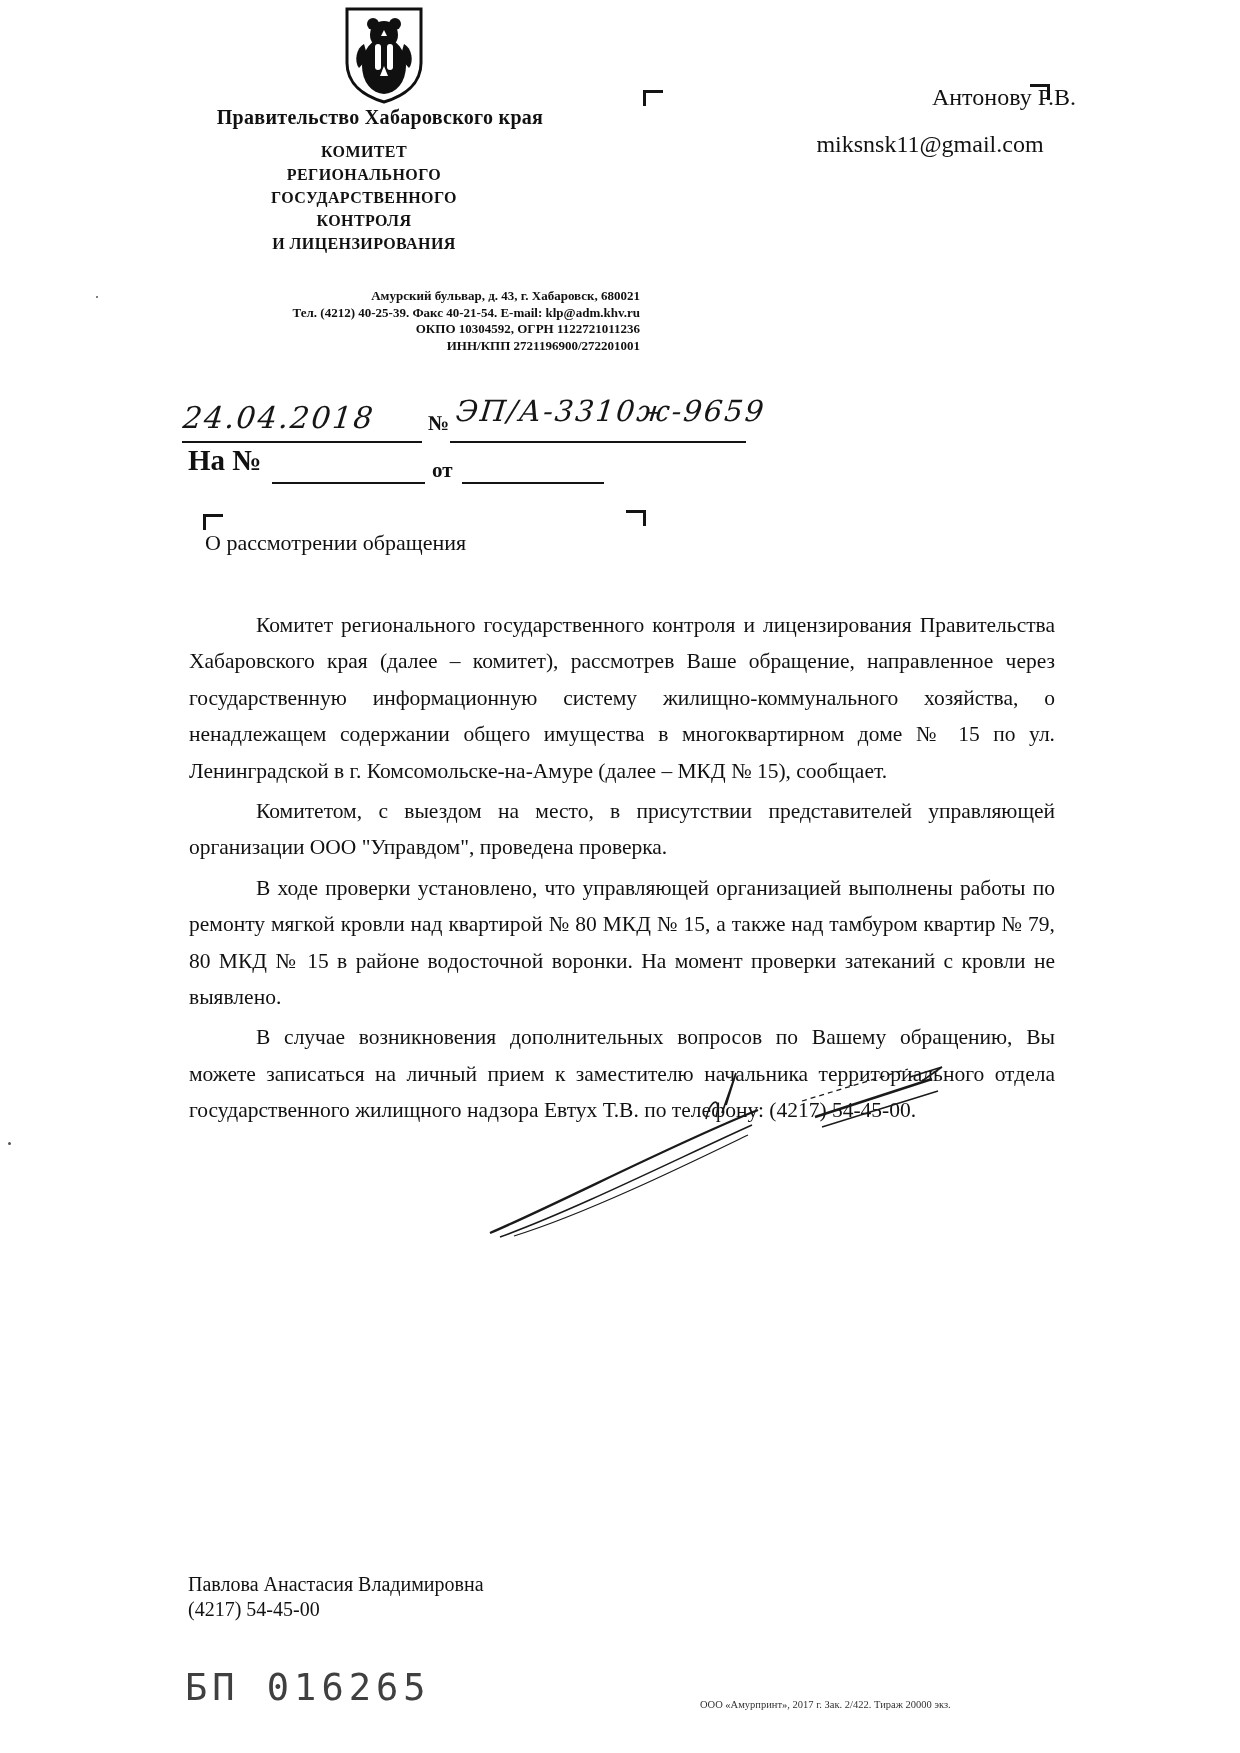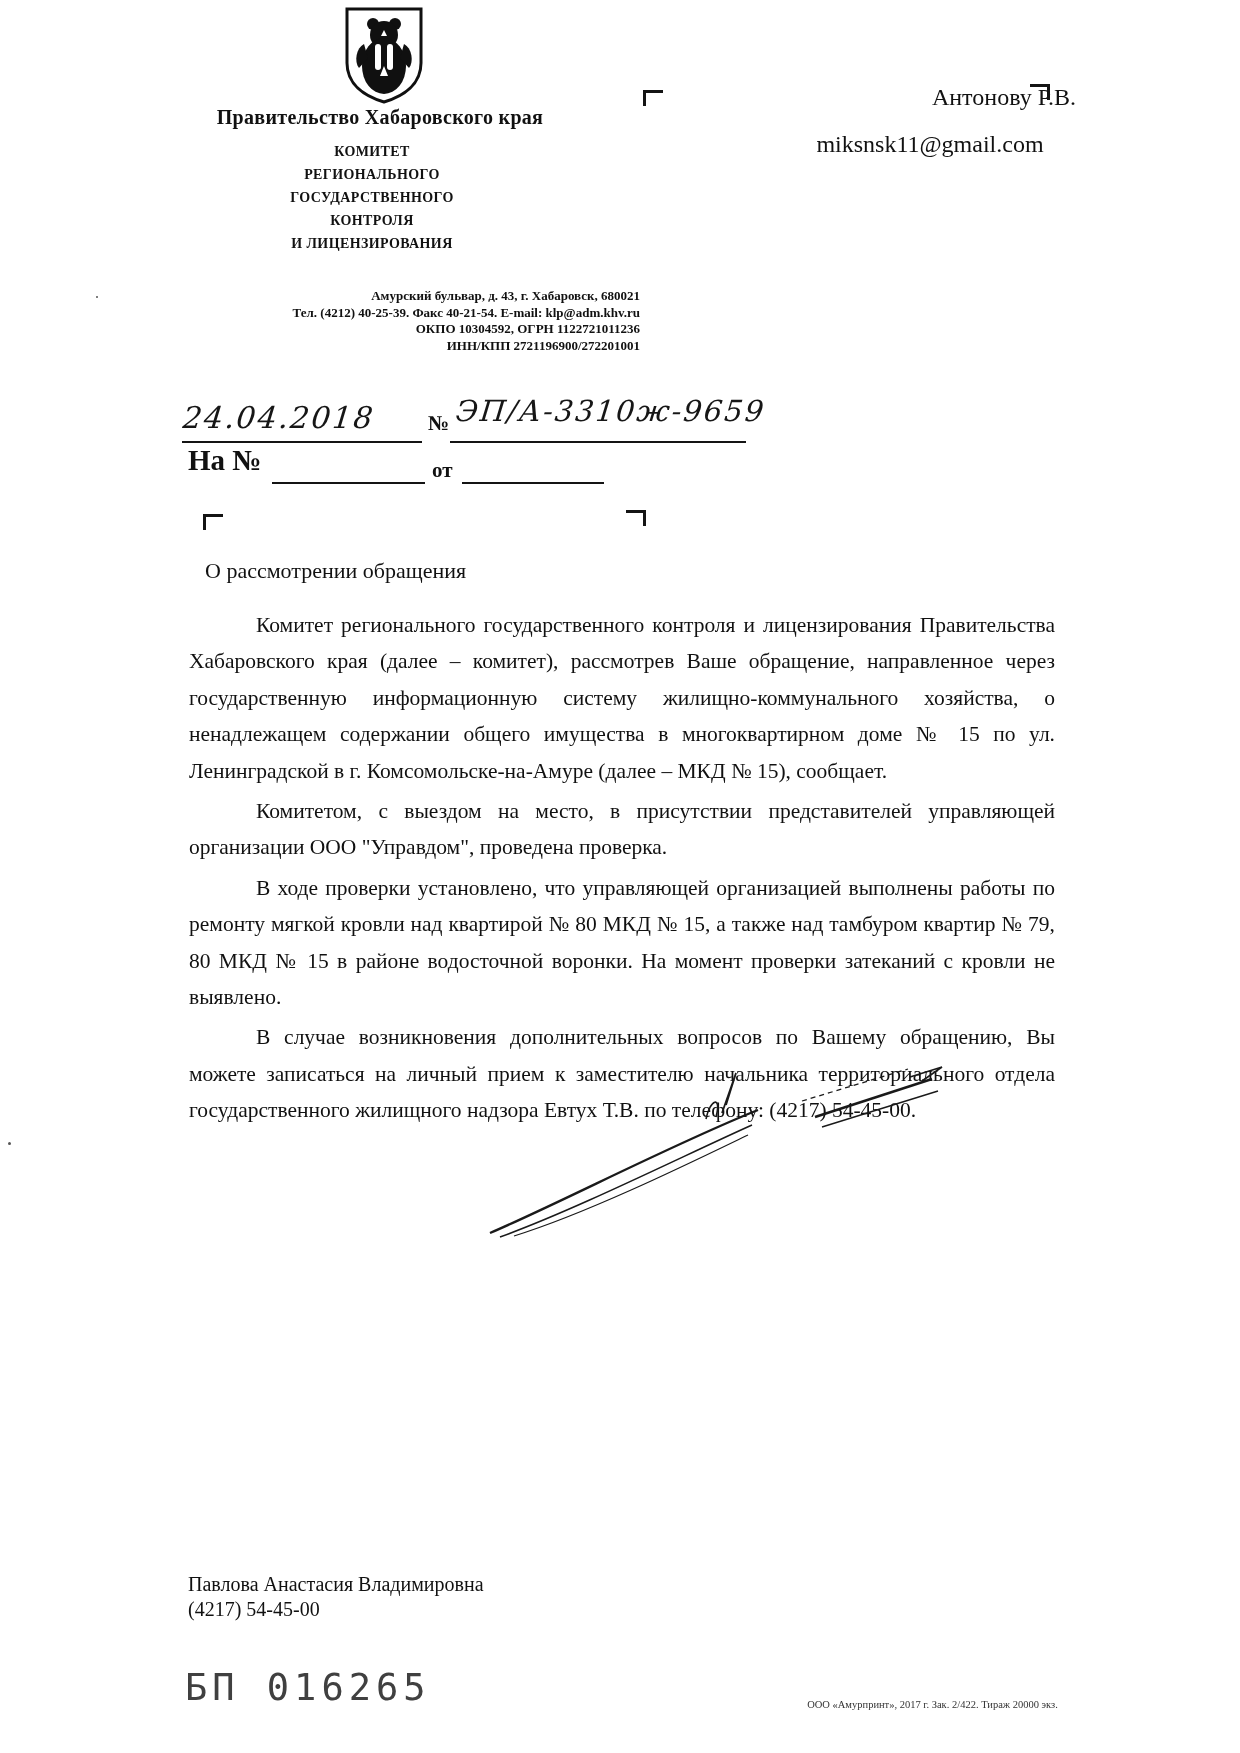--- a/index.html
+++ b/index.html
@@ -10,22 +10,22 @@
     background:#ffffff;
     font-family:"Liberation Serif", serif;
     color:#111;
     overflow:hidden;
   }
   .abs{position:absolute;}
   
   .emblem{left:342px;top:6px;width:84px;height:100px;}
   .gov-name{left:140px;top:106px;width:480px;text-align:center;
     font-size:20px;font-weight:bold;letter-spacing:.3px;}
-  .committee{left:132px;top:140px;width:480px;text-align:center;
-    font-size:14px;font-weight:bold;line-height:23px;letter-spacing:.4px;}
+  .committee{left:124px;top:140px;width:480px;text-align:center;
+    font-size:16px;font-weight:bold;line-height:23px;letter-spacing:.4px;}
   .addr{left:120px;top:288px;width:520px;text-align:right;
     font-size:13px;font-weight:bold;line-height:16.5px;}
   
   .hand{font-family:"DejaVu Serif", serif;font-style:italic;
     transform:skewX(-6deg);letter-spacing:2px;color:#161616;}
   .hw-date{left:183px;top:400px;font-size:30px;}
   .hw-num{left:456px;top:394px;font-size:29px;white-space:nowrap;}
   .uline{height:2.4px;background:#141414;}
   .ul-date{left:182px;top:441px;width:240px;}
   .ul-num{left:450px;top:441px;width:296px;}
@@ -39,33 +39,33 @@
   .recipient-email{left:780px;top:131px;width:300px;text-align:center;font-size:24px;}
   
   .corner{width:17px;height:13px;}
   .c-tl{border-top:3px solid #141414;border-left:3px solid #141414;}
   .c-tr{border-top:3px solid #141414;border-right:3px solid #141414;}
   .m1{left:643px;top:90px;}
   .m2{left:1030px;top:84px;}
   .m3{left:203px;top:514px;}
   .m4{left:626px;top:510px;}
   
-  .subject{left:205px;top:530px;font-size:22px;margin-top:28px;}
+  .subject{left:205px;top:530px;font-size:22px;}
   .body-text{left:185px;top:603px;width:874px;
     font-size:21.5px;line-height:36.4px;text-align:justify;}
   .body-text p{margin:4px;text-indent:67px;}
   
   .sig-row{left:185px;top:1248px;width:873px;display:flex;
     justify-content:space-between;font-size:21.5px;}
   .sig-svg{left:470px;top:1055px;width:500px;height:200px;}
   
   .executor{left:188px;top:1572px;font-size:20px;line-height:25px;}
   .form-number{left:185px;top:1666px;font-family:"DejaVu Sans Mono", monospace;
     font-size:37px;letter-spacing:5px;color:#404040;}
-  .print-info{left:700px;top:1699px;width:465px;text-align:center;
+  .print-info{left:700px;top:1699px;width:465px;text-align:left;
     font-size:10.5px;color:#333;}
   
   .dot{background:#555;border-radius:50%;}
   .d1{left:8px;top:1142px;width:3px;height:3px;}
   .d2{left:96px;top:296px;width:2px;height:2px;}
 </style>
 </head>
 <body>
 
 <div class="page">

